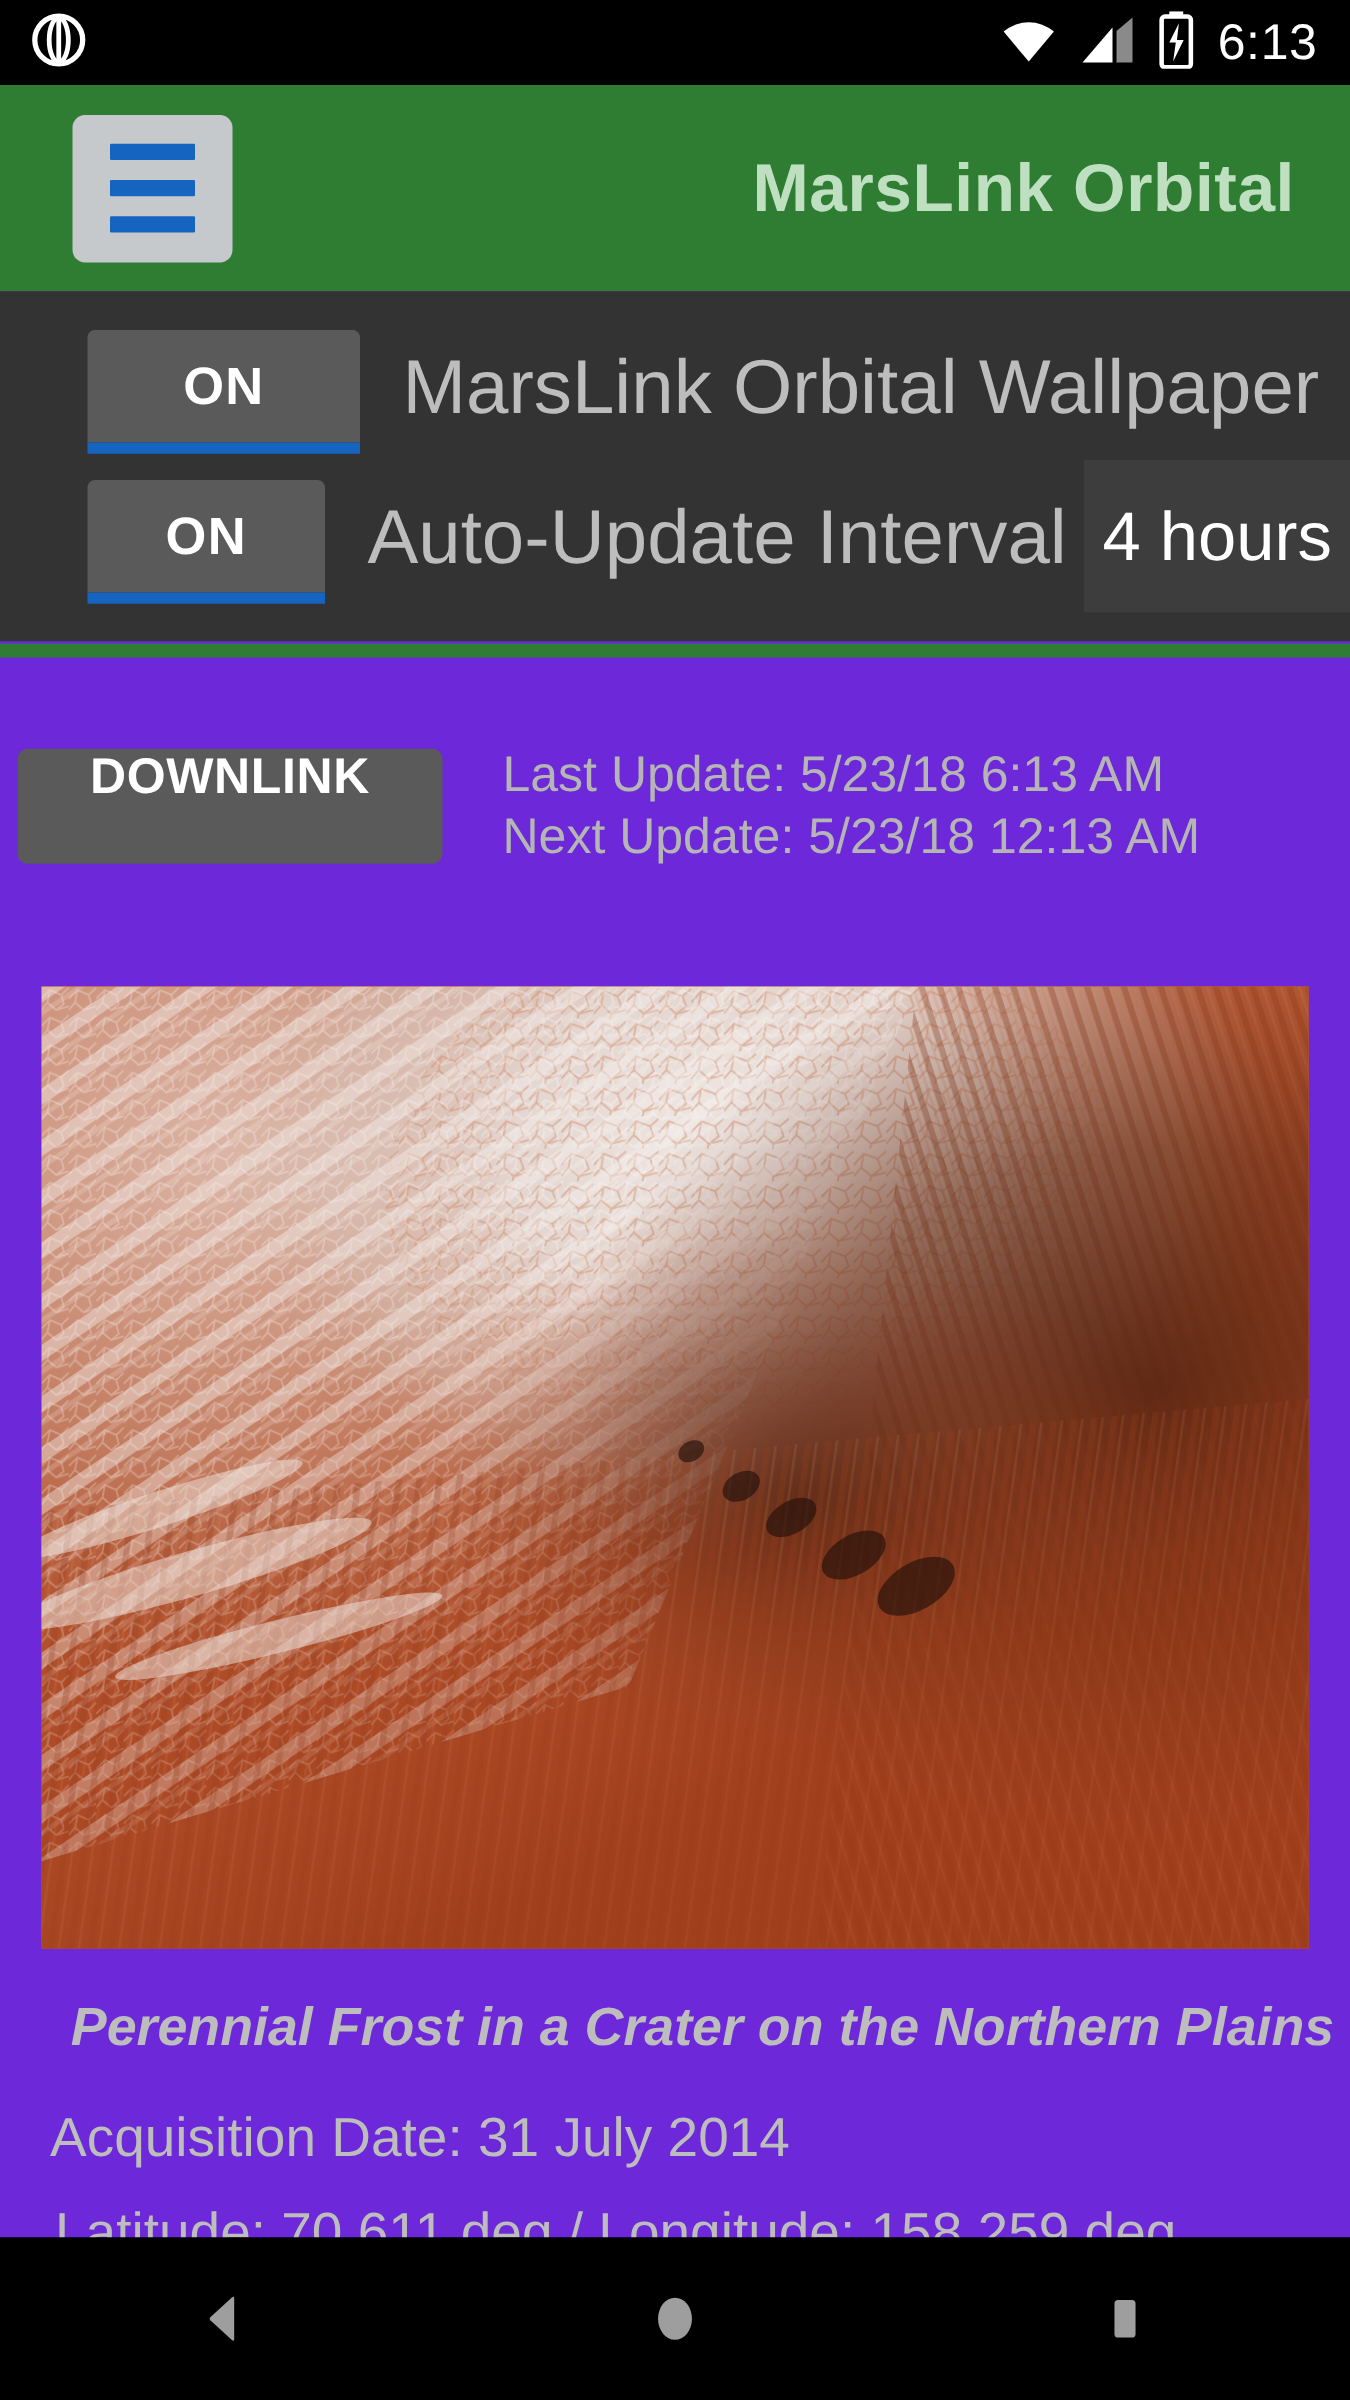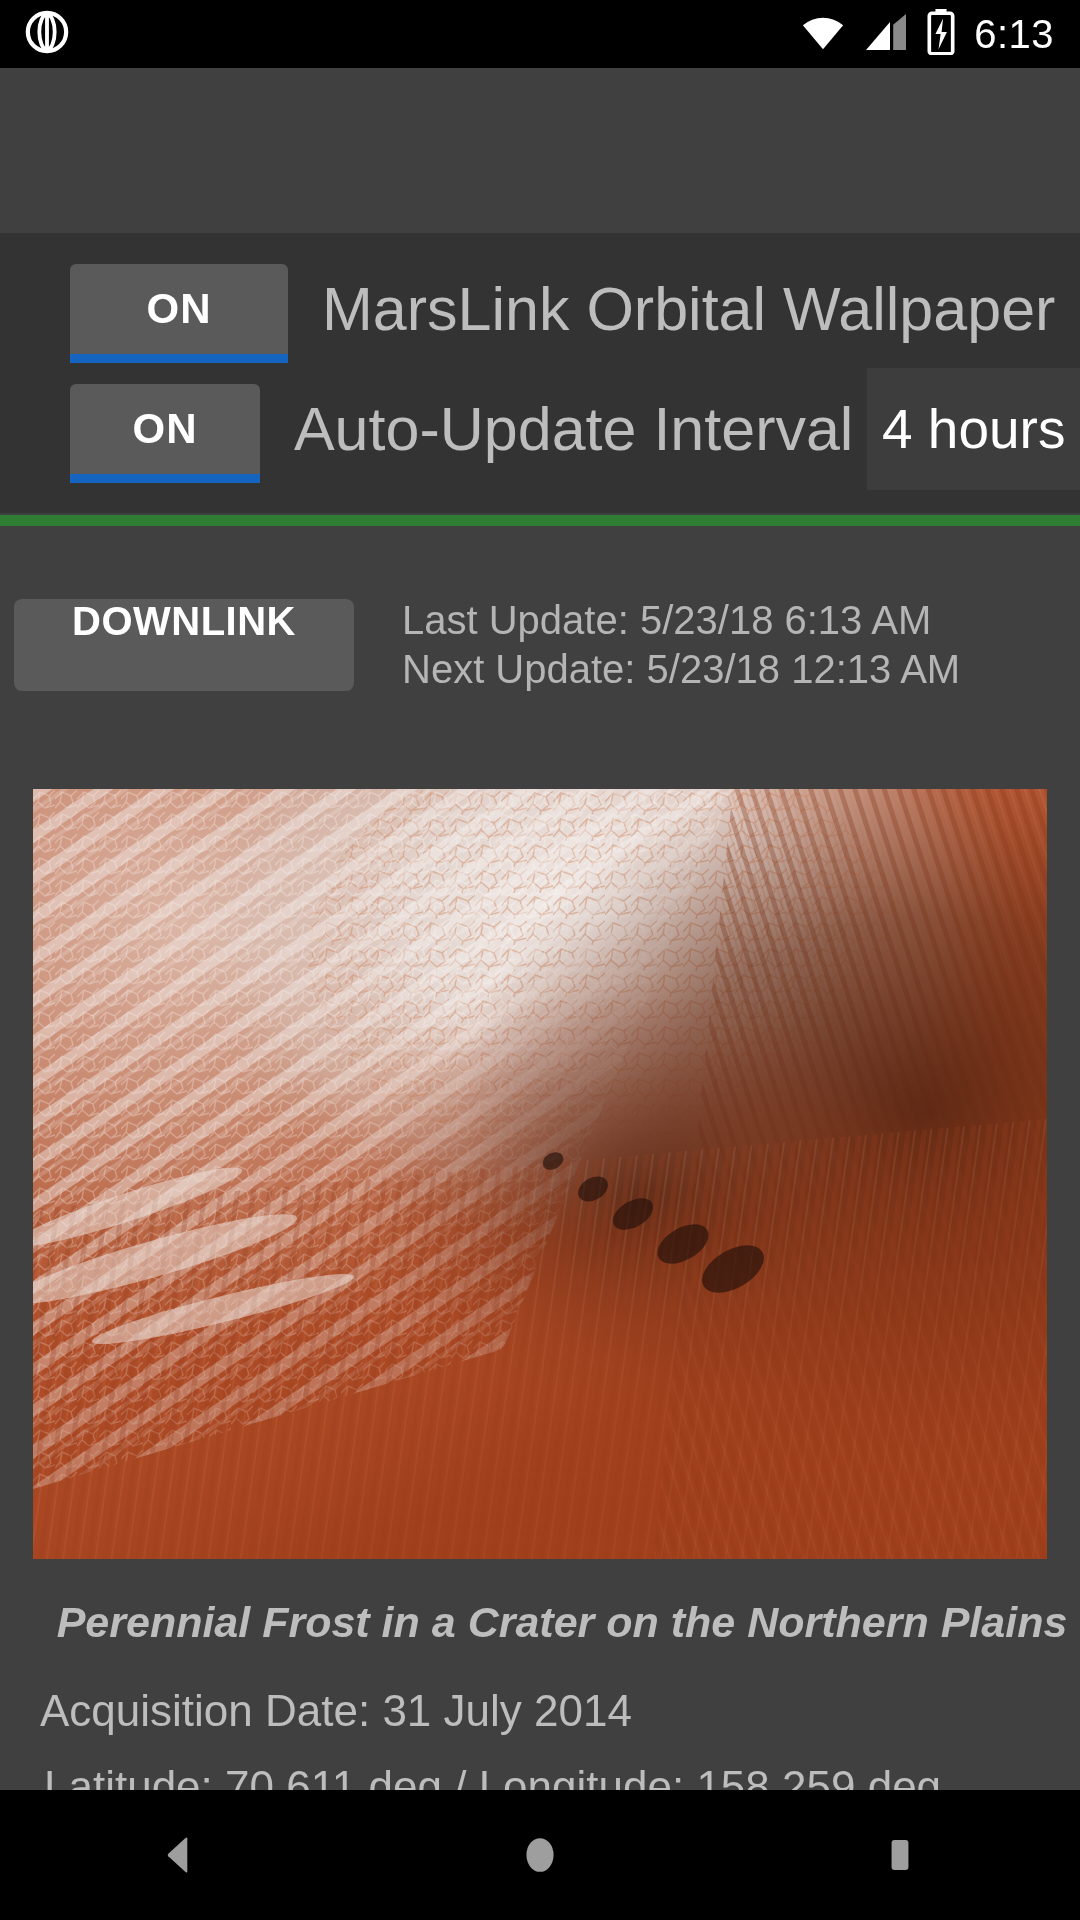--- a/index.html
+++ b/index.html
@@ -2,21 +2,21 @@
 <html><head>
 <meta charset="utf-8">
 <style>
   * { margin:0; padding:0; box-sizing:border-box; }
   html, body {
     width:1080px; height:1920px;
     background:#000;
     font-family:"Liberation Sans", sans-serif;
     overflow:hidden;
   }
-  #screen { position:relative; width:1080px; height:1920px; background:#404040; }
+  #screen { position:relative; width:1080px; height:1920px; background:#6d28d9; }
 
   
   .statusbar {
     position:absolute; top:0; left:0; width:1080px; height:68px;
     background:#000; display:flex; align-items:center;
   }
   .sb-left { margin-left:24px; display:flex; align-items:center; }
   .sb-right {
     margin-left:auto; margin-right:26px;
     display:flex; align-items:center; gap:18px;
@@ -154,20 +154,28 @@
         <svg width="30" height="46" viewBox="0 0 15 24">
           <rect x="4.6" y="0" width="5.8" height="2.2" fill="#fff"></rect>
           <rect x="1.4" y="2.2" width="12.2" height="21.2" rx="1.4" fill="none" stroke="#fff" stroke-width="1.9"></rect>
           <path d="M8.6 5 L4.6 13 L7.3 13 L6.2 21 L10.6 12 L7.8 12 Z" fill="#fff"></path>
         </svg>
       </span>
       <span class="clock">6:13</span>
     </div>
   </div>
 
+  <div class="appbar">
+    <div class="menu-btn">
+      <span class="menu-bar"></span>
+      <span class="menu-bar"></span>
+      <span class="menu-bar"></span>
+    </div>
+    <div class="app-title">MarsLink Orbital</div>
+  </div>
 
   <div class="settings">
 
     <div class="setting-row r1">
       <div class="toggle">
         <span class="toggle-label">ON</span>
       </div>
       <div class="setting-text">MarsLink Orbital Wallpaper</div>
     </div>
 

